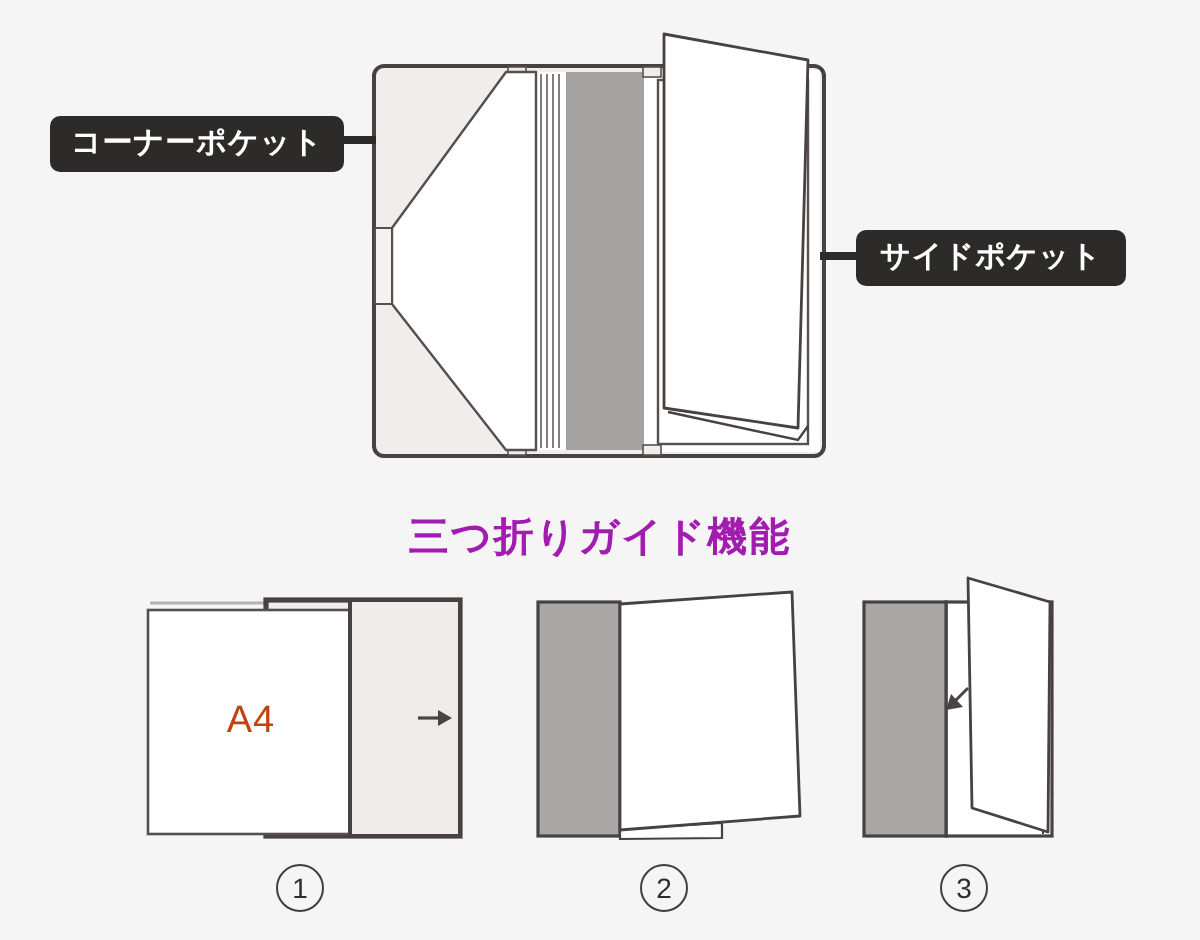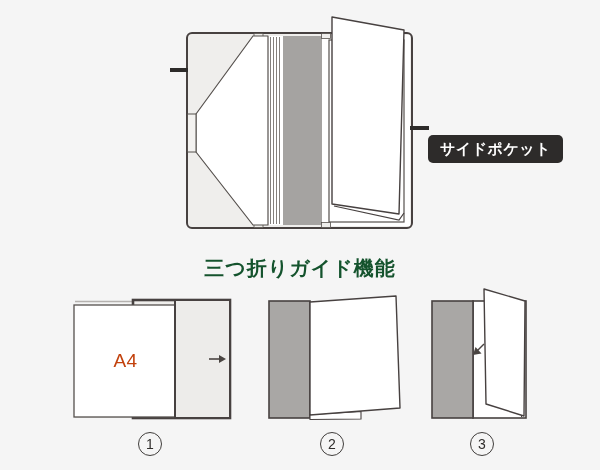--- a/index.html
+++ b/index.html
@@ -8,27 +8,27 @@
     position:relative;width:600px;height:470px;background:#f5f5f5;overflow:hidden;
   }
   .canvas svg{position:absolute;left:0;top:0;}
   .callout{
     position:absolute;background:#2d2b2a;color:#fff;border-radius:5px;
     font-size:15px;font-weight:700;letter-spacing:0.5px;
     display:flex;align-items:center;justify-content:center;
     height:28px;line-height:28px;white-space:nowrap;
   }
   .callout-left{left:25px;top:58px;width:147px;}
-  .callout-right{left:428px;top:115px;width:135px;margin-top:20px;}
+  .callout-right{left:428px;top:115px;width:135px;}
   .connector{position:absolute;background:#2d2b2a;height:4px;}
   .connector-left{left:170px;top:68px;width:18px;}
   .connector-right{left:410px;top:126px;width:19px;}
   .heading{
     position:absolute;left:0;right:0;top:255px;text-align:center;
-    font-size:20px;font-weight:600;letter-spacing:1px;color:#14532d;
+    font-size:20px;font-weight:600;letter-spacing:1px;color:#a21caf;
   }
   .a4-label{
     position:absolute;left:74px;top:305px;width:103px;height:112px;
     display:flex;align-items:center;justify-content:center;
     font-size:19px;color:#c2410c;letter-spacing:0.5px;
   }
   .step-circle{
     position:absolute;width:24px;height:24px;border:1.5px solid #413e3c;
     border-radius:50%;box-sizing:border-box;
     display:flex;align-items:center;justify-content:center;
@@ -85,20 +85,21 @@
       <rect x="432" y="301" width="41" height="117" fill="#a9a7a5" stroke="#474140" stroke-width="1.6"></rect>
       <g>
         <line x1="484" y1="344" x2="477" y2="351" stroke="#4a4542" stroke-width="1.5"></line>
         <polygon points="473,355 481.5,353.5 475.5,347" fill="#4a4542"></polygon>
       </g>
       <path d="M484,289 L525,301 L524,416 L486,404 Z" fill="#ffffff" stroke="#474140" stroke-width="1.4" stroke-linejoin="round"></path>
     </g>
   </svg>
 
   <div class="connector connector-left"></div>
+  <div class="callout callout-left">コーナーポケット</div>
 
   <div class="connector connector-right"></div>
   <div class="callout callout-right">サイドポケット</div>
 
   <div class="heading">三つ折りガイド機能</div>
   <div class="a4-label">A4</div>
 
   <div class="step-circle step-1">
     <span>1</span>
   </div>

